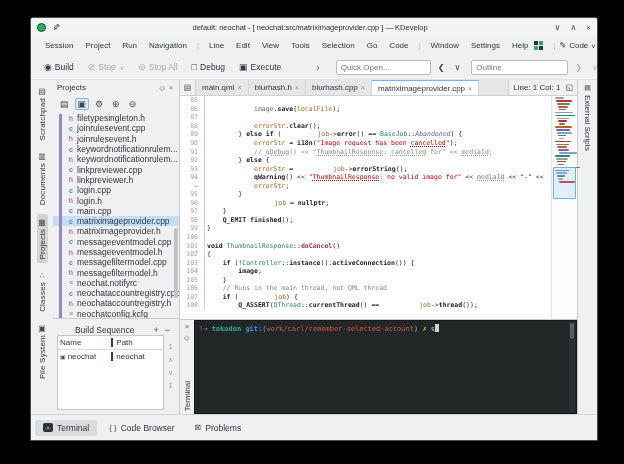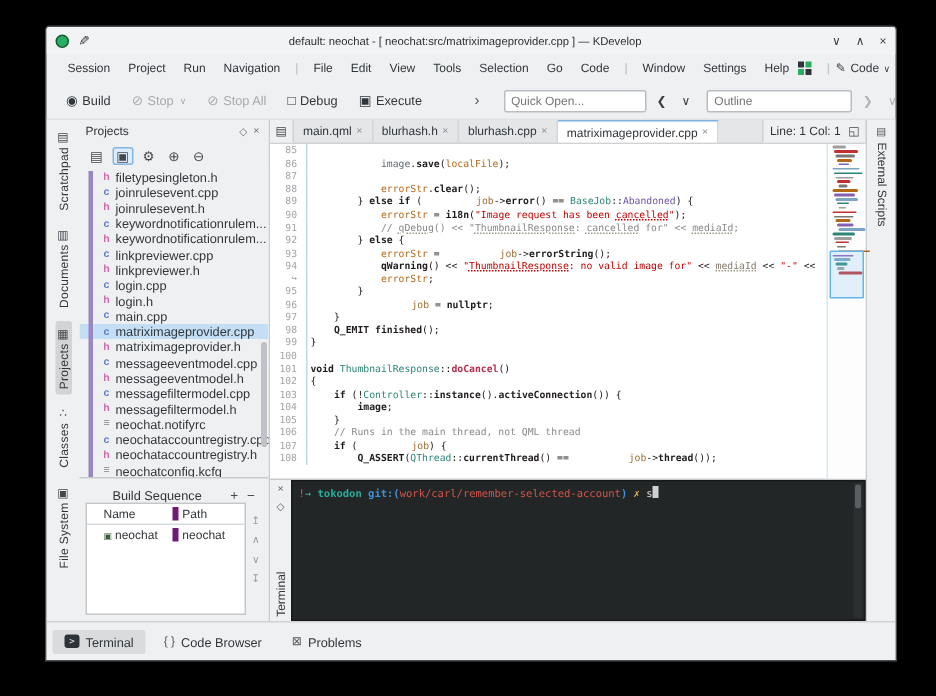--- a/index.html
+++ b/index.html
@@ -61,21 +61,21 @@
   .treescroll{position:absolute;right:1px;top:115px;width:4px;height:70px;background:#bfc3c7;border-radius:2px;}
   
   .buildseq{height:96px;border-top:1px solid #c9cbcd;display:flex;flex-direction:column;background:#eff0f1;}
   .bshead{height:16px;display:flex;align-items:flex-end;padding:0 6px;font-size:8.5px;}
   .bshead .bst{flex:1;text-align:center;}
   .bshead .bsbtn{font-size:9px;color:#44484c;padding:0 3px;}
   .bsbody{flex:1;display:flex;padding:0 2px 4px 4px;min-height:0;}
   .bstable{flex:1;background:#fff;border:1px solid #c4c6c8;display:flex;flex-direction:column;font-size:8px;}
   .bsrow{display:flex;height:13px;align-items:center;}
   .bsrow.hdr{border-bottom:1px solid #d8dadc;height:14px;}
-  .bsc1{flex:1.1;padding-left:11px;border-right:4px solid #701a75;display:flex;align-items:center;gap:2px;overflow:hidden;}
+  .bsc1{flex:1.1;padding-left:2px;border-right:2px solid #701a75;display:flex;align-items:center;gap:2px;overflow:hidden;}
   .bsc2{flex:1;padding-left:3px;}
   .bsrow .tgt{font-size:6px;color:#3a5e3a;}
   .bsarrows{width:13px;display:flex;flex-direction:column;align-items:center;justify-content:flex-start;gap:5px;padding-top:8px;color:#9a9ea2;font-size:7px;}
   
   .centercol{flex:1;display:flex;flex-direction:column;min-width:0;min-height:0;}
   .editor{flex:1;display:flex;flex-direction:column;min-height:0;background:#fff;}
   .tabbar{height:16px;display:flex;align-items:stretch;background:#e4e6e8;border-bottom:1px solid #cfd1d3;font-size:8px;flex:0 0 auto;}
   .tb-lefticon{width:16px;display:flex;align-items:center;justify-content:center;font-size:8px;color:#44484c;background:#eff0f1;border-right:1px solid #cfd1d3;}
   .etab{display:flex;align-items:center;gap:3px;padding:0 6px;border-right:1px solid #d4d6d8;color:#31363b;white-space:nowrap;}
   .etab .x{color:#8a8e92;font-size:7px;}
@@ -86,21 +86,21 @@
   .gutter-and-code{flex:1;display:flex;min-width:0;overflow:hidden;}
   .codelines{flex:1;min-width:0;}
   .cl{display:flex;height:8.55px;align-items:center;white-space:pre;}
   .cl .ln{width:22px;text-align:right;padding-right:4px;font-family:"DejaVu Sans Mono",monospace;font-size:6.5px;color:#a0a4a8;flex:0 0 auto;}
   .cl .ibord{width:3px;border-right:1px solid #bcd9f0;align-self:stretch;flex:0 0 auto;}
   .cl .ct{font-family:"DejaVu Sans Mono",monospace;font-size:6.5px;color:#1f1c1b;padding-left:2px;}
   .cl .ln.wrapmark{color:#9aa0a6;font-size:6px;}
   .s-p{color:#1f1c1b;} .s-k{color:#1f1c1b;font-weight:bold;}
   .s-f{color:#1f1c1b;font-weight:600;}
   .s-m{color:#b26818;} .s-v1{color:#5f6a72;} .s-v3{color:#9a6d2e;padding-left:36px;}
-  .s-ty{color:#2d8577;} .s-en{color:#7053a8;} .s-fd{color:#b5304e;font-weight:bold;}
+  .s-ty{color:#2d8577;} .s-en{color:#7053a8;font-style:italic;} .s-fd{color:#b5304e;font-weight:bold;}
   .s-s{color:#bf0303;} .s-su{color:#bf0303;text-decoration:underline dotted #bf0303;text-underline-offset:1px;}
   .s-c{color:#898887;} .s-cu{color:#898887;text-decoration:underline dotted #998;text-underline-offset:1px;}
   .s-mu{color:#85796a;text-decoration:underline dotted #998;text-underline-offset:1px;}
   .minimap{width:26px;border-left:1px solid #d6e6f4;position:relative;background:#fdfdfd;flex:0 0 auto;}
   .mmbar{height:1.6px;margin:1.3px 2px 1.3px 3px;border-radius:1px;}
   .mmview{position:absolute;left:1px;right:1px;top:32%;height:14%;border:1px solid #66b4e8;background:rgba(140,198,240,.25);border-radius:1px;}
   
   .terminal{height:95px;display:flex;border-top:1px solid #c9cbcd;flex:0 0 auto;min-width:0;}
   .termstrip{width:14px;background:#eff0f1;display:flex;flex-direction:column;align-items:center;padding:3px 0;flex:0 0 auto;}
   .termstrip .ts-ico{font-size:7px;color:#5a5e62;margin-bottom:4px;}
@@ -139,21 +139,21 @@
     </span>
   </div>
 
   <div class="menubar" id="menubar">
 
     <span class="mitem">Session</span>
       <span class="mitem">Project</span>
       <span class="mitem">Run</span>
       <span class="mitem">Navigation</span>
       <span class="msep">|</span>
-      <span class="mitem">File</span>
+      <span class="mitem">Line</span>
       <span class="mitem">Edit</span>
       <span class="mitem">View</span>
       <span class="mitem">Tools</span>
       <span class="mitem">Selection</span>
       <span class="mitem">Go</span>
       <span class="mitem">Code</span>
       <span class="msep">|</span>
       <span class="mitem">Window</span>
       <span class="mitem">Settings</span>
       <span class="mitem">Help</span>

